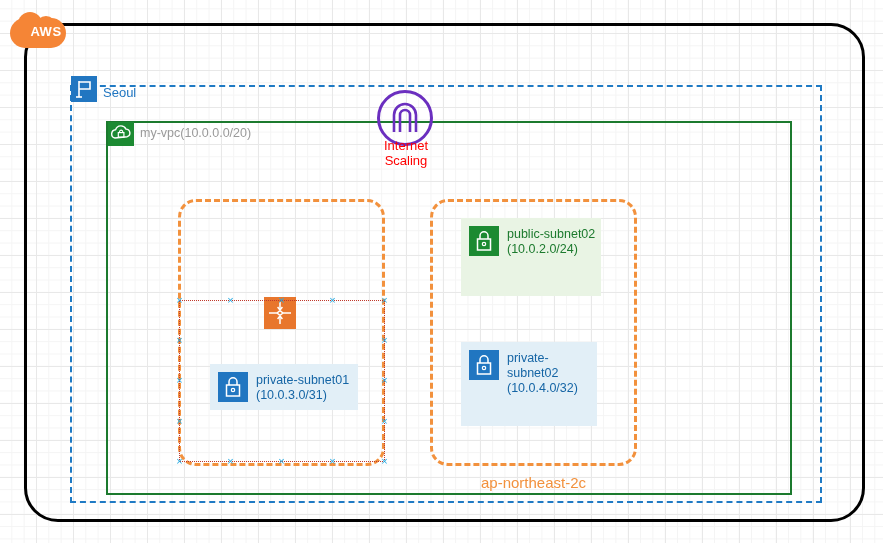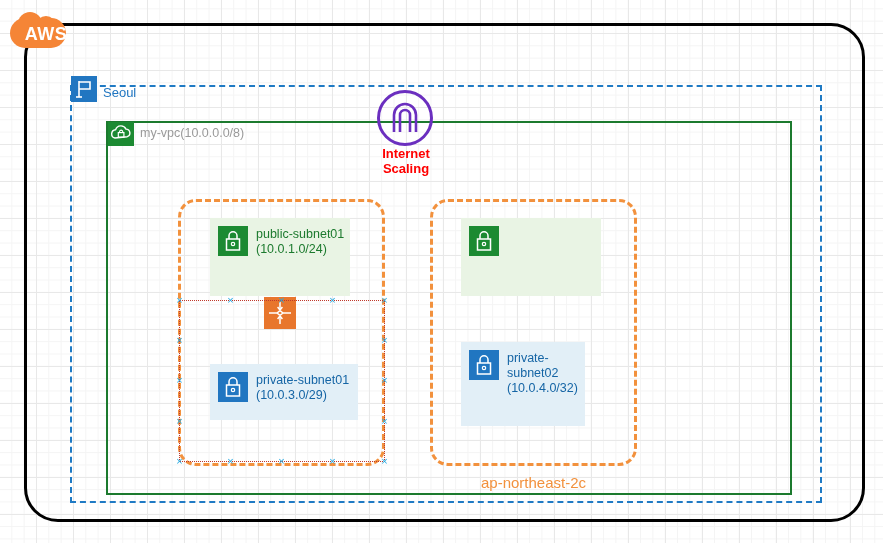--- a/index.html
+++ b/index.html
@@ -34,21 +34,21 @@
   #aws-logo .bump1{
     position:absolute;left:8px;top:2px;width:24px;height:24px;
     background:#F58536;border-radius:50%;
   }
   #aws-logo .bump2{
     position:absolute;left:26px;top:6px;width:20px;height:20px;
     background:#F58536;border-radius:50%;
   }
   #aws-logo .awstext{
     position:absolute;left:0;top:14px;width:72px;text-align:center;
-    color:#ffffff;font-size:18px;font-weight:bold;letter-spacing:.5px;
+    color:#ffffff;font-size:13px;font-weight:bold;letter-spacing:.5px;
     font-family:"Liberation Sans",sans-serif;
   }
 
   
   #region-box{
     position:absolute;left:70px;top:85px;width:752px;height:418px;
     border:2px dashed #1F7AC4;box-sizing:border-box;
   }
   #region-icon{
     position:absolute;left:71px;top:76px;width:26px;height:26px;
@@ -73,22 +73,22 @@
 
   
   #igw{
     position:absolute;left:377px;top:90px;width:58px;height:100px;
   }
   #igw-circle{
     position:absolute;left:0;top:0;width:56px;height:56px;
     border:3px solid #6B2FBF;border-radius:50%;box-sizing:border-box;
   }
   #igw-label{
-    position:absolute;left:-24px;top:56px;width:106px;text-align:center;
-    color:#FF0000;font-size:13px;font-weight:bold;line-height:15px;
+    position:absolute;left:-24px;top:48px;width:106px;text-align:center;
+    color:#FF0000;font-size:13px;font-weight:normal;line-height:15px;
   }
 
   
   .az-box{
     position:absolute;border:3px dashed #F2913D;border-radius:18px;
     box-sizing:border-box;
   }
   #az-a{left:178px;top:199px;width:207px;height:267px;}
   #az-c{left:430px;top:199px;width:207px;height:267px;}
   .az-label{
@@ -103,22 +103,22 @@
   .subnet .stext{
     position:absolute;left:46px;top:9px;font-size:12.5px;line-height:15px;
   }
   .public-subnet{background:#E9F4E4;}
   .public-subnet .stext{color:#1C7A2E;}
   .private-subnet{background:#E2EFF7;}
   .private-subnet .stext{color:#1565A5;}
 
   #pub-sub-01{left:210px;top:218px;width:140px;height:78px;}
   #pub-sub-02{left:461px;top:218px;width:140px;height:78px;}
-  #priv-sub-01{left:210px;top:364px;width:148px;height:56px;}
-  #priv-sub-02{left:461px;top:342px;width:124px;height:84px;}
+  #priv-sub-01{left:210px;top:364px;width:148px;height:46px;}
+  #priv-sub-02{left:461px;top:342px;width:136px;height:84px;}
 
   
   #asg{position:absolute;left:264px;top:297px;width:32px;height:32px;background:#E8762D;}
   #asg-label{
     position:absolute;left:209px;top:328px;width:143px;text-align:center;
     color:#FF0000;font-size:12.5px;
   }
 
   
   #selection{
@@ -157,78 +157,68 @@
   <div id="region-label" class="nosel">Seoul</div>
 
   <div id="vpc-box"></div>
   <div id="vpc-icon">
     <svg width="26" height="24" viewBox="0 0 26 24" aria-hidden="true">
       <path d="M7 16 a4.2 4.2 0 0 1 0.6 -8.3 a5.6 5.6 0 0 1 10.4 -0.6 a3.9 3.9 0 0 1 1.2 7.6 z" fill="none" stroke="#ffffff" stroke-width="1.4"></path>
       <rect x="10.3" y="10.6" width="5.6" height="4.6" fill="none" stroke="#ffffff" stroke-width="1.2"></rect>
       <path d="M11.6 10.6 v-1.3 a1.6 1.6 0 0 1 3.1 0 v1.3" fill="none" stroke="#ffffff" stroke-width="1.1"></path>
     </svg>
   </div>
-  <div id="vpc-label" class="nosel">my-vpc(10.0.0.0/8)</div>
+  <div id="vpc-label" class="nosel">my-vpc(10.0.0.0/20)</div>
 
   <div id="igw">
     <div id="igw-circle">
       <svg width="50" height="50" viewBox="0 0 50 50" aria-hidden="true">
         <path d="M14 39 L14 22 a11 11 0 0 1 22 0 L36 39" fill="none" stroke="#6B2FBF" stroke-width="2.6"></path>
         <path d="M20 39 L20 22 a5 5 0 0 1 10 0 L30 39" fill="none" stroke="#6B2FBF" stroke-width="2.6"></path>
       </svg>
     </div>
     <div id="igw-label" class="nosel">
       <span>Internet</span><br>
       <span>Scaling</span>
     </div>
   </div>
 
   <div id="az-a" class="az-box"></div>
 
   <div id="az-c" class="az-box"></div>
   <div id="az-c-label" class="az-label nosel">ap-northeast-2c</div>
 
-  <div id="pub-sub-01" class="subnet public-subnet">
-    <div class="sicon">
-      <svg width="30" height="30" viewBox="0 0 30 30" aria-hidden="true">
-        <rect x="0" y="0" width="30" height="30" fill="#1C8A32"></rect>
-        <rect x="8.5" y="13" width="13" height="11" fill="none" stroke="#ffffff" stroke-width="1.5"></rect>
-        <path d="M11 13 v-3.2 a4 4 0 0 1 8 0 V13" fill="none" stroke="#ffffff" stroke-width="1.5"></path>
-        <circle cx="15" cy="18" r="1.7" fill="none" stroke="#ffffff" stroke-width="1.2"></circle>
-      </svg>
-    </div>
-    <div class="stext nosel">
-      <span>public-subnet01</span><br>
-      <span>(10.0.1.0/24)</span>
-    </div>
-  </div>
 
   <div id="pub-sub-02" class="subnet public-subnet">
     <div class="sicon">
       <svg width="30" height="30" viewBox="0 0 30 30" aria-hidden="true">
         <rect x="0" y="0" width="30" height="30" fill="#1C8A32"></rect>
         <rect x="8.5" y="13" width="13" height="11" fill="none" stroke="#ffffff" stroke-width="1.5"></rect>
         <path d="M11 13 v-3.2 a4 4 0 0 1 8 0 V13" fill="none" stroke="#ffffff" stroke-width="1.5"></path>
         <circle cx="15" cy="18" r="1.7" fill="none" stroke="#ffffff" stroke-width="1.2"></circle>
       </svg>
     </div>
+    <div class="stext nosel">
+      <span>public-subnet02</span><br>
+      <span>(10.0.2.0/24)</span>
+    </div>
   </div>
 
   <div id="priv-sub-01" class="subnet private-subnet">
     <div class="sicon">
       <svg width="30" height="30" viewBox="0 0 30 30" aria-hidden="true">
         <rect x="0" y="0" width="30" height="30" fill="#2176C1"></rect>
         <rect x="8.5" y="13" width="13" height="11" fill="none" stroke="#ffffff" stroke-width="1.5"></rect>
         <path d="M11 13 v-3.2 a4 4 0 0 1 8 0 V13" fill="none" stroke="#ffffff" stroke-width="1.5"></path>
         <circle cx="15" cy="18" r="1.7" fill="none" stroke="#ffffff" stroke-width="1.2"></circle>
       </svg>
     </div>
     <div class="stext nosel">
       <span>private-subnet01</span><br>
-      <span>(10.0.3.0/29)</span>
+      <span>(10.0.3.0/31)</span>
     </div>
   </div>
 
   <div id="priv-sub-02" class="subnet private-subnet">
     <div class="sicon">
       <svg width="30" height="30" viewBox="0 0 30 30" aria-hidden="true">
         <rect x="0" y="0" width="30" height="30" fill="#2176C1"></rect>
         <rect x="8.5" y="13" width="13" height="11" fill="none" stroke="#ffffff" stroke-width="1.5"></rect>
         <path d="M11 13 v-3.2 a4 4 0 0 1 8 0 V13" fill="none" stroke="#ffffff" stroke-width="1.5"></path>
         <circle cx="15" cy="18" r="1.7" fill="none" stroke="#ffffff" stroke-width="1.2"></circle>

